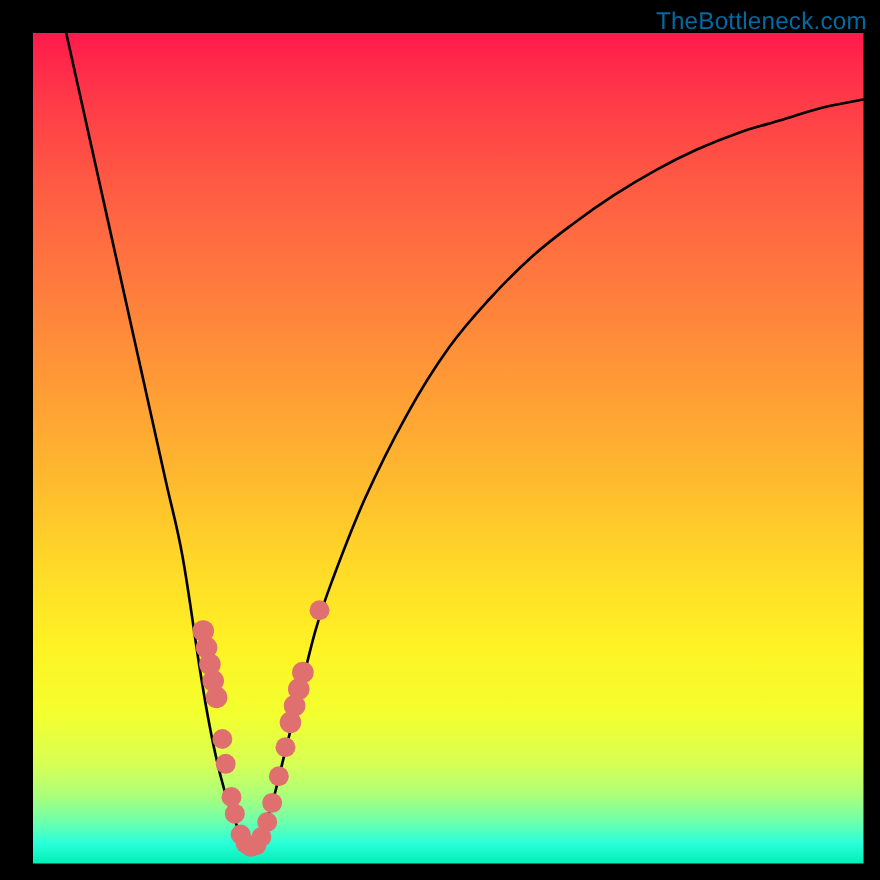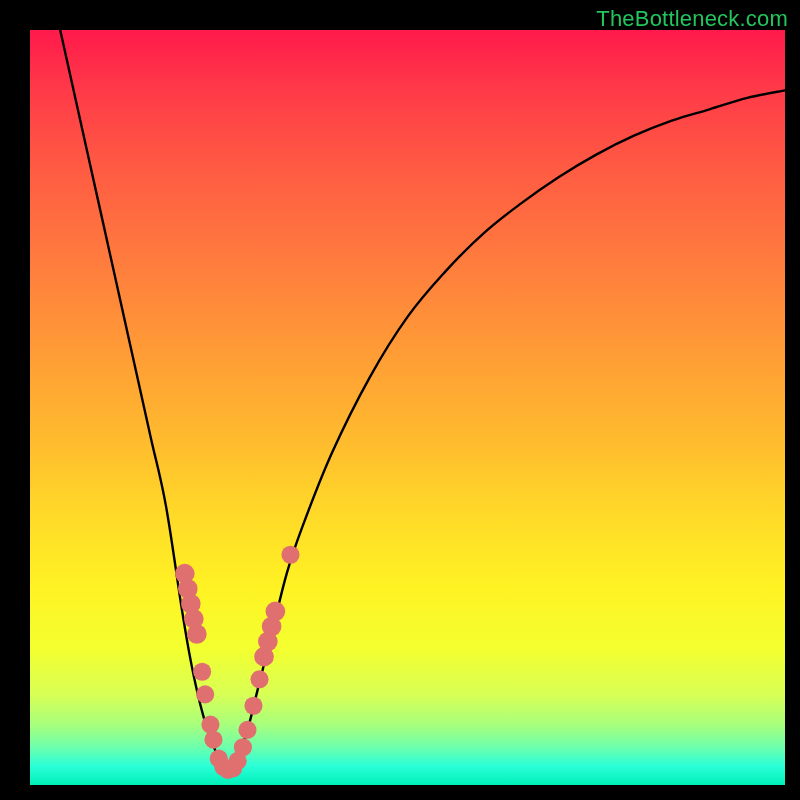--- a/index.html
+++ b/index.html
@@ -39,21 +39,21 @@
       #a8ff7c 92%,
       #6dffad 95%,
       #2bffd8 97.5%,
       #00f0b8 100%
     );
   }
   .watermark {
     position: absolute;
     top: 6px;
     right: 12px;
-    color: #22c55e;
+    color: #0369a1;
     font-size: 22px;
     letter-spacing: 0.2px;
     user-select: none;
   }
   svg.curve {
     position: absolute;
     left: 0;
     top: 0;
     width: 755px;
     height: 755px;

